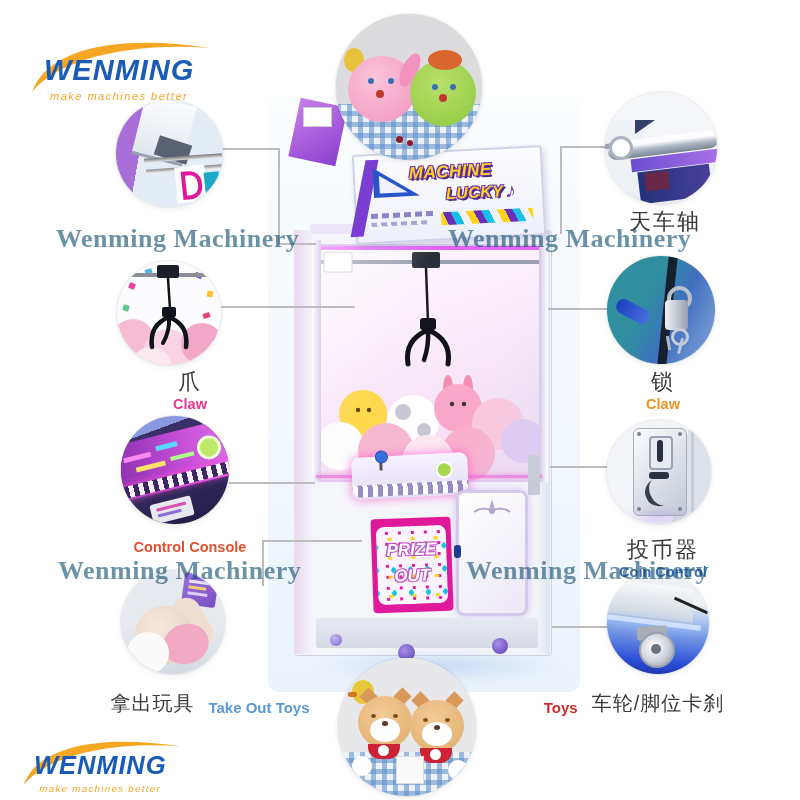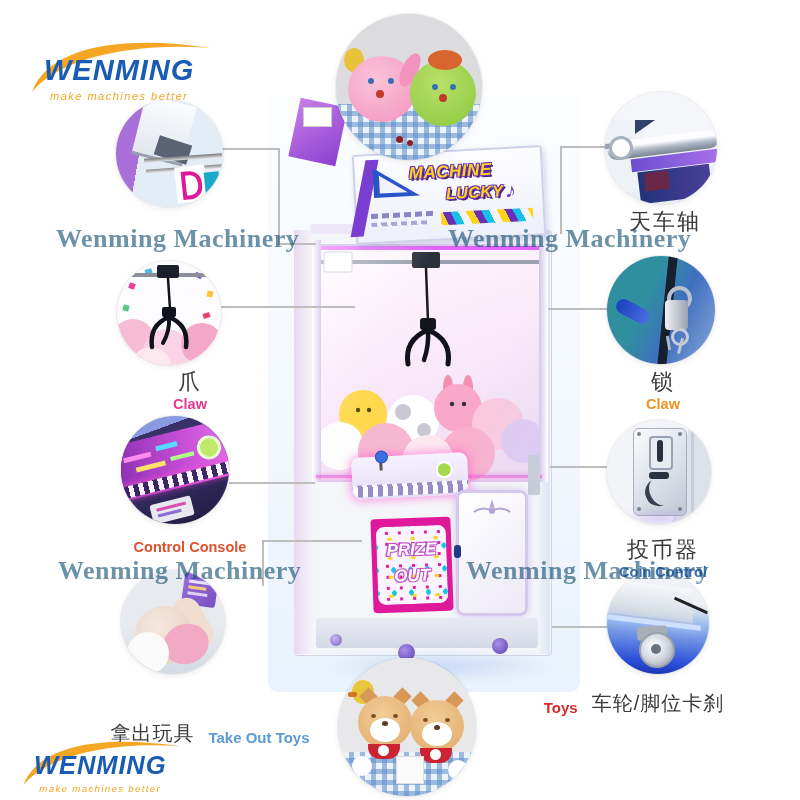--- a/index.html
+++ b/index.html
@@ -336,21 +336,21 @@
     <div class="dot" style="left:110px;top:102px;width:20px;height:20px;background:#fff;"></div>
   </div>
 
   <div class="callout-label" style="left:105px;top:369px;width:170px;">
     <div class="zh">爪</div>
     <div class="en" style="color: rgb(232, 54, 143);">Claw</div>
   </div>
   <div class="callout-label" style="left:105px;top:537px;width:170px;">
     <div class="en" style="color: rgb(224, 81, 45);">Control Console</div>
   </div>
-  <div class="callout-label row" style="left:96px;top:721px;width:228px;">
+  <div class="callout-label row" style="left:96px;top:691px;width:228px;">
     <span class="zh">拿出玩具</span>
     <span class="en" style="color: rgb(91, 155, 213);">Take Out Toys</span>
   </div>
 
   <div class="callout-label" style="left:572px;top:209px;width:186px;">
     <div class="zh">天车轴</div>
   </div>
   <div class="callout-label" style="left:578px;top:369px;width:170px;">
     <div class="zh">锁</div>
     <div class="en" style="color: rgb(240, 146, 30);">Claw</div>

